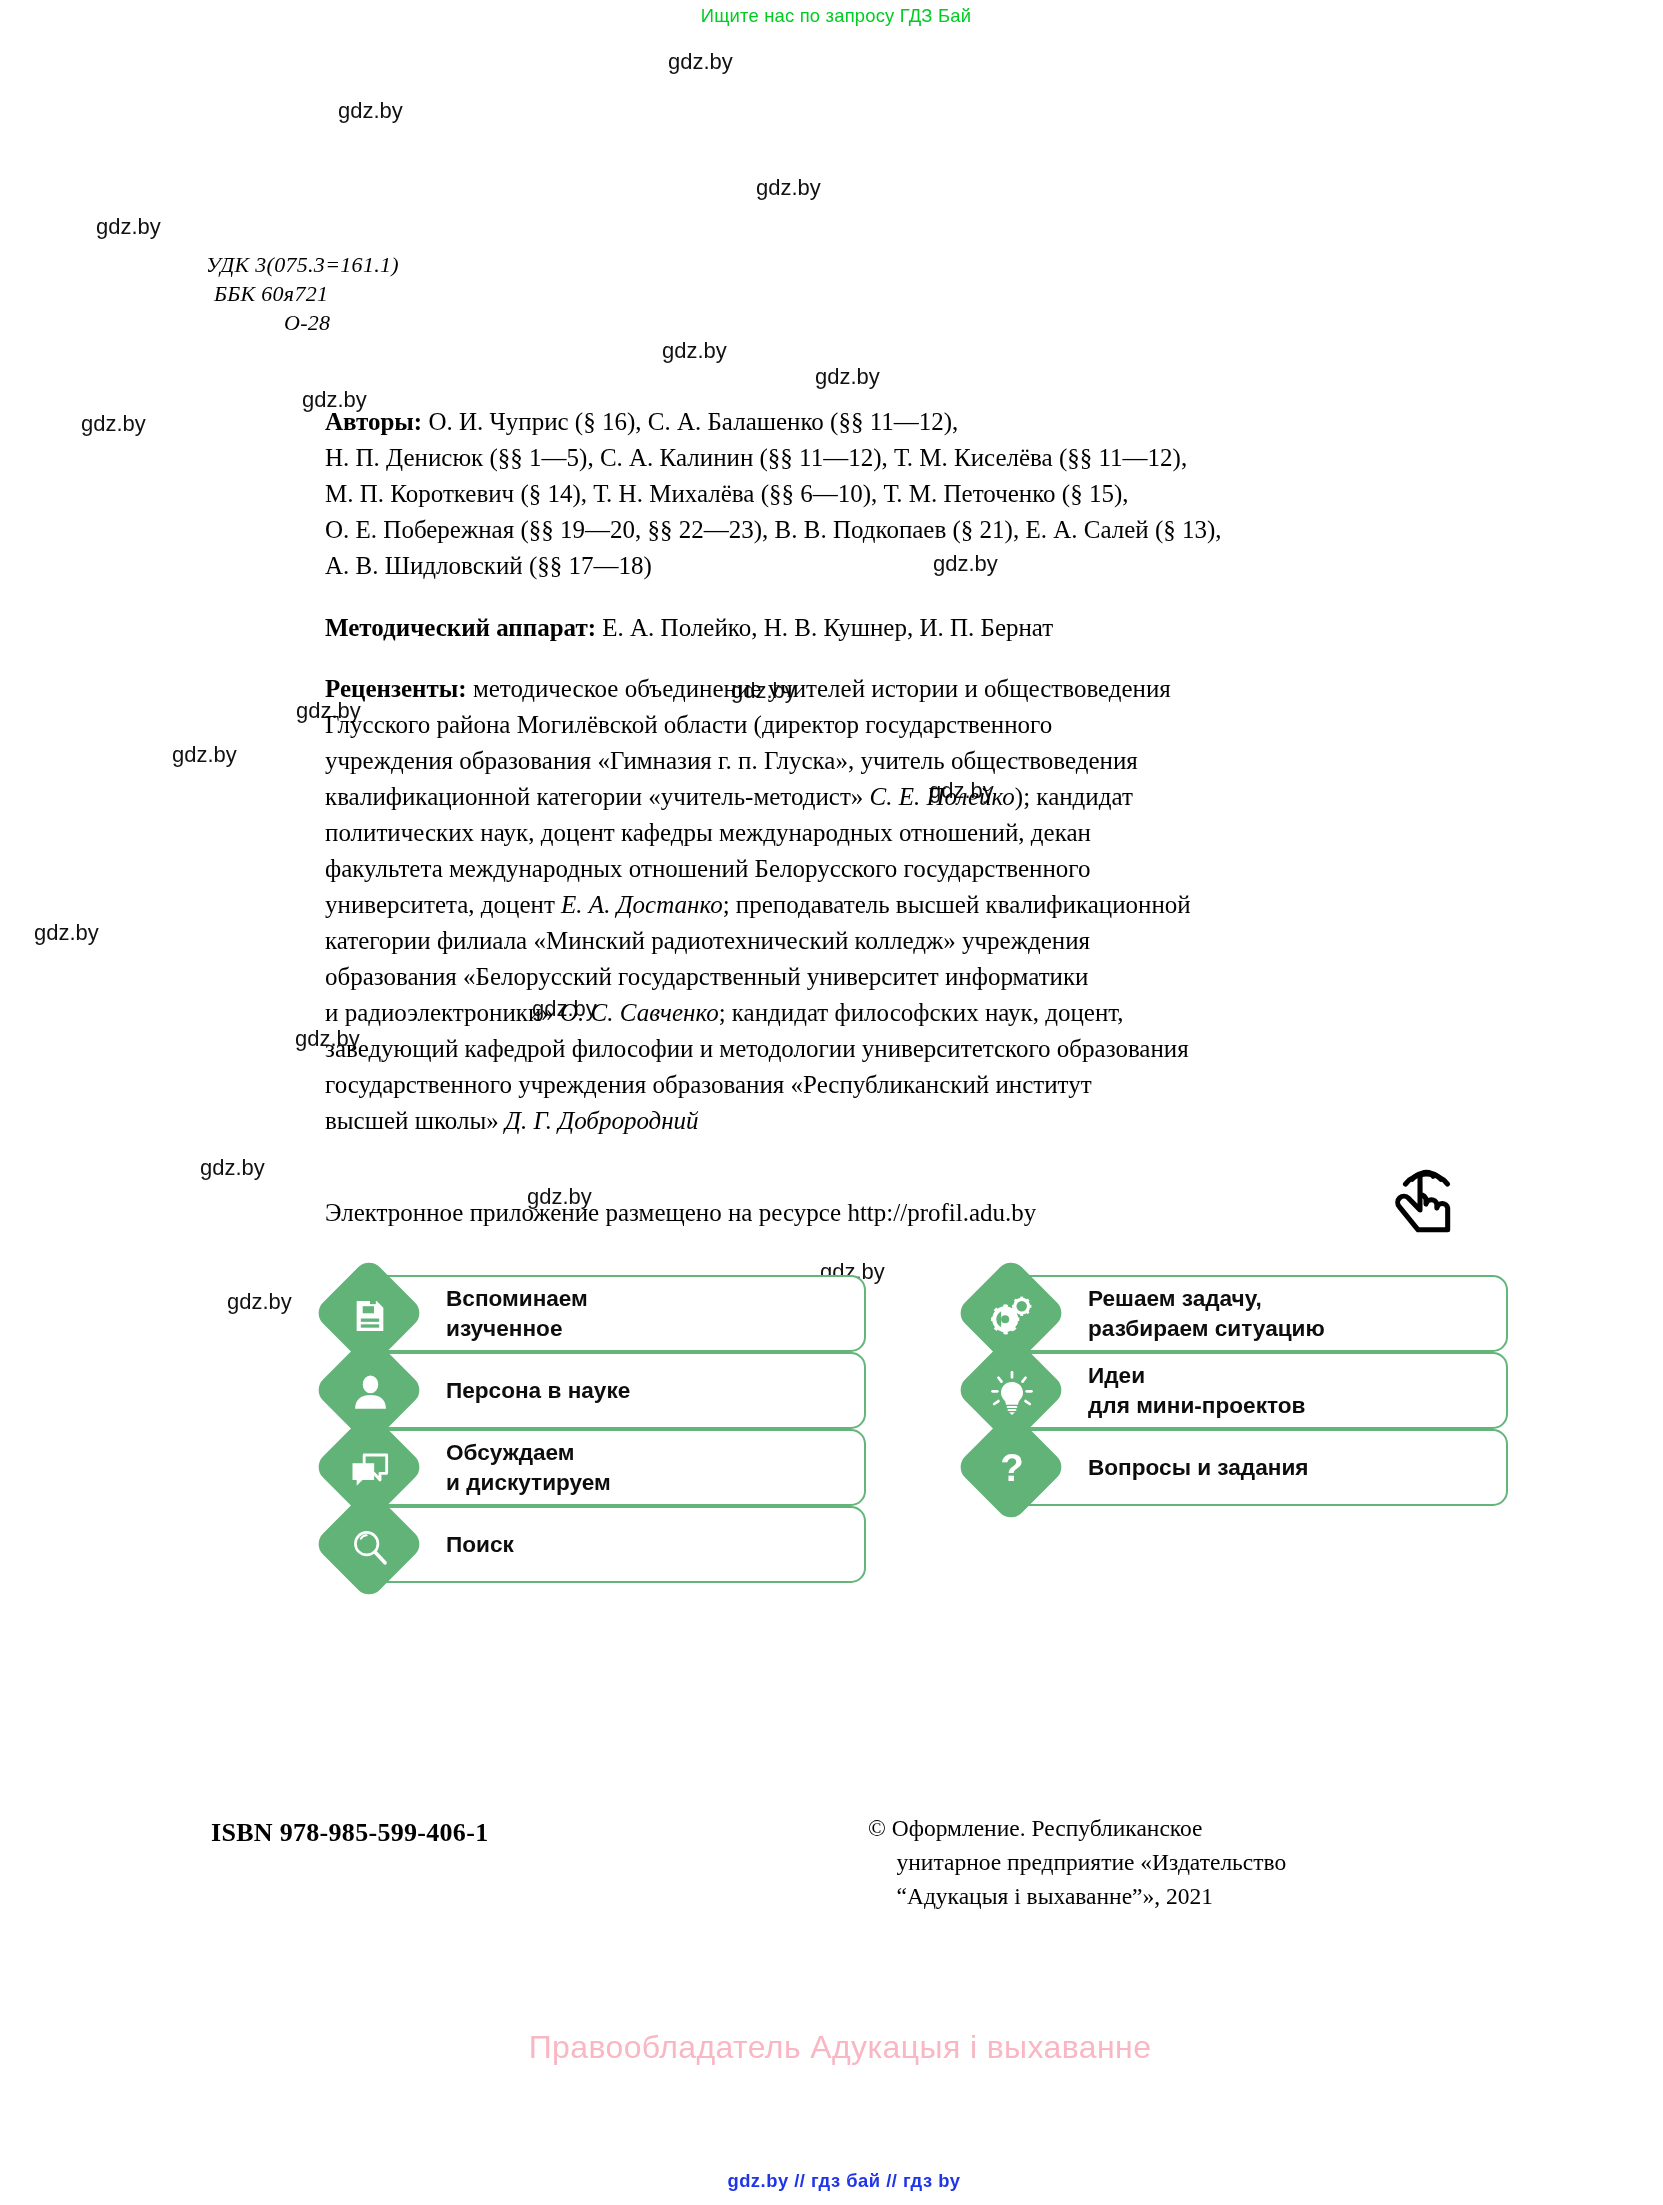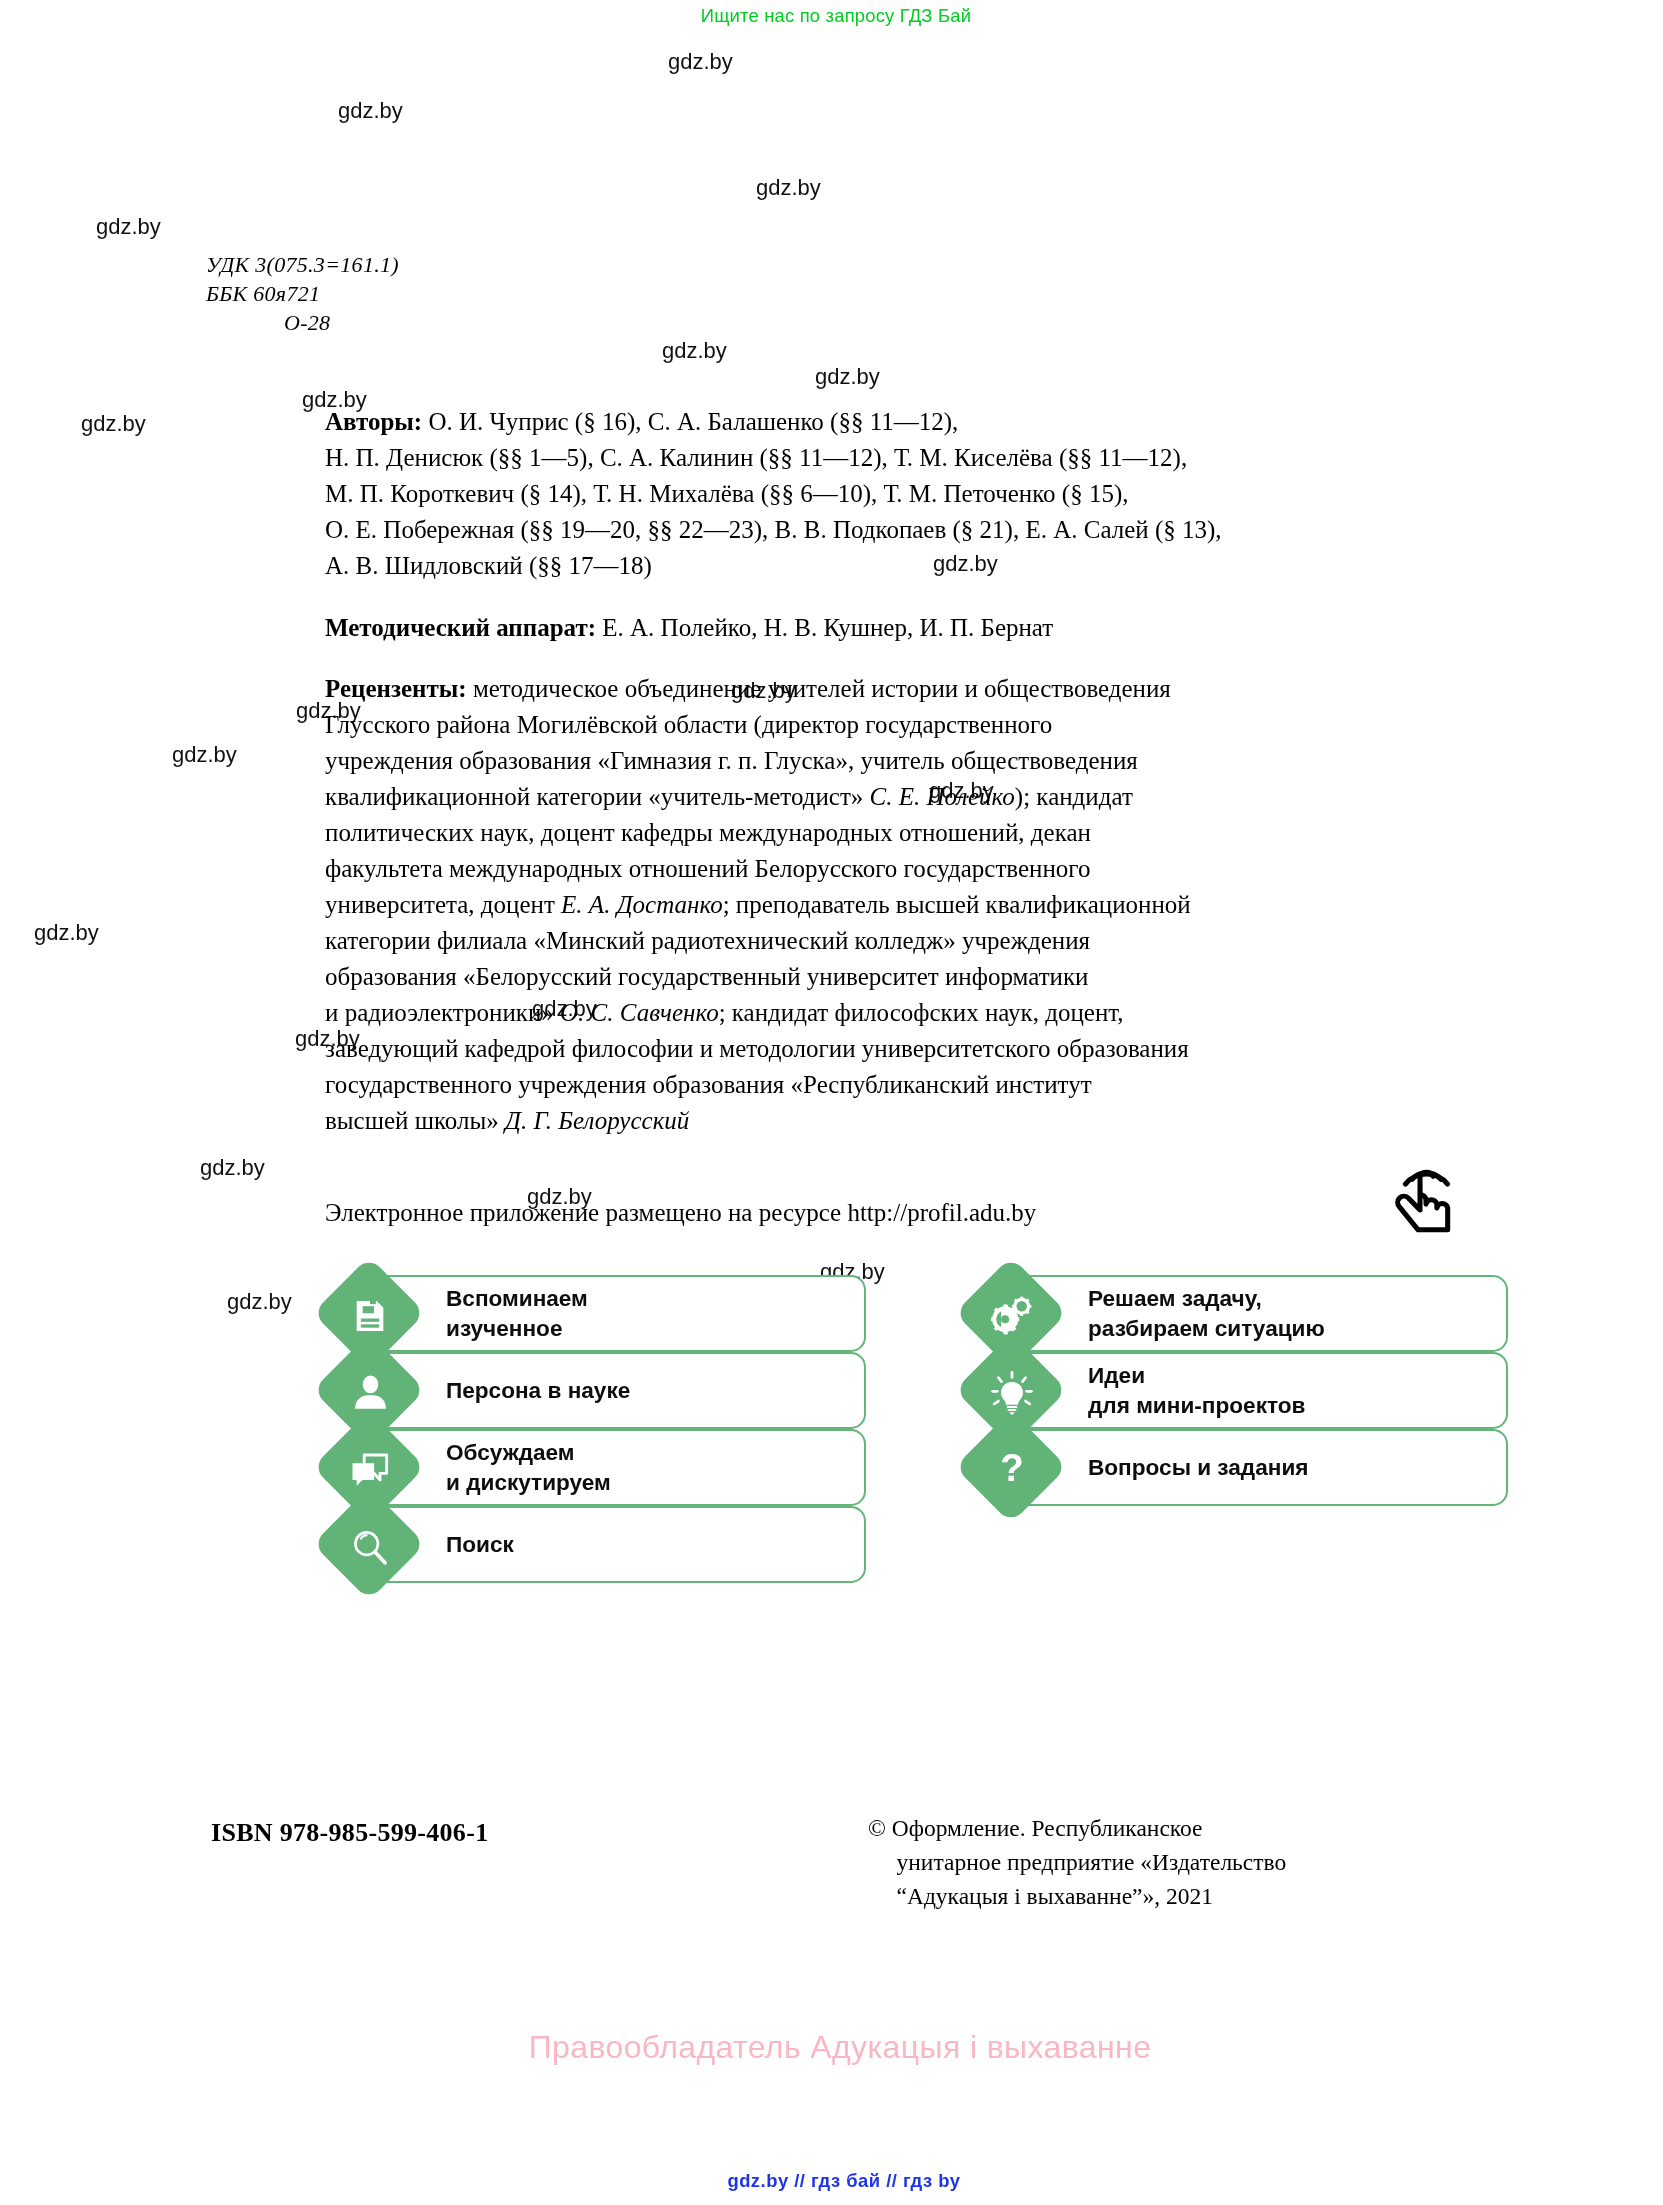--- a/index.html
+++ b/index.html
@@ -41,21 +41,21 @@
   
   .classif {
     position: absolute;
     left: 206px;
     top: 250px;
     font-size: 22px;
     line-height: 1.32;
     letter-spacing: 0.3px;
     font-style: italic;
   }
-  .classif .l2 { margin-left: 0px; }
+  .classif .l2 { margin-left: 8px; }
   .classif .l3 { margin-left: 78px; }
 
   
   .col {
     position: absolute;
     left: 325px;
     width: 1191px;
   }
   .block { font-size: 25px; line-height: 1.44; }
   .block b { font-weight: 700; }
@@ -237,21 +237,21 @@
   <p class="para">учреждения образования «Гимназия г. п. Глуска», учитель обществоведения</p>
   <p class="para"><span>квалификационной категории «учитель-методист» </span><i>С. Е. Полейко</i><span>); кандидат</span></p>
   <p class="para">политических наук, доцент кафедры международных отношений, декан</p>
   <p class="para">факультета международных отношений Белорусского государственного</p>
   <p class="para"><span>университета, доцент </span><i>Е. А. Достанко</i><span>; преподаватель высшей квалификационной</span></p>
   <p class="para">категории филиала «Минский радиотехнический колледж» учреждения</p>
   <p class="para">образования «Белорусский государственный университет информатики</p>
   <p class="para"><span>и радиоэлектроники» </span><i>О. С. Савченко</i><span>; кандидат философских наук, доцент,</span></p>
   <p class="para">заведующий кафедрой философии и методологии университетского образования</p>
   <p class="para">государственного учреждения образования «Республиканский институт</p>
-  <p class="para"><span>высшей школы» </span><i>Д. Г. Белорусский</i></p>
+  <p class="para"><span>высшей школы» </span><i>Д. Г. Доброродний</i></p>
 </div>
 
 <div class="col block" id="eapp-block">
   <p class="para">Электронное приложение размещено на ресурсе http://profil.adu.by</p>
 </div>
 
 <div class="tap-icon">
   <svg viewBox="0 0 64 80" width="77" height="101" aria-hidden="true">
     <g fill="none" stroke="#000" stroke-width="4.2" stroke-linecap="round" stroke-linejoin="round">
       <path d="M20 34 A16 16 0 0 1 44 34"></path>

